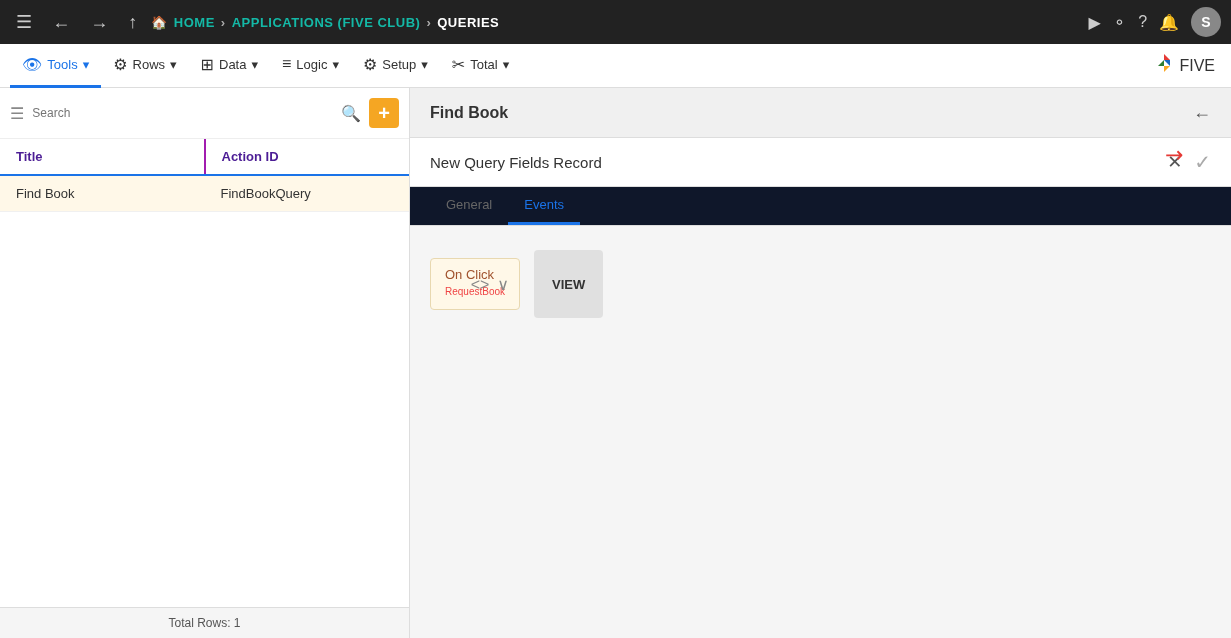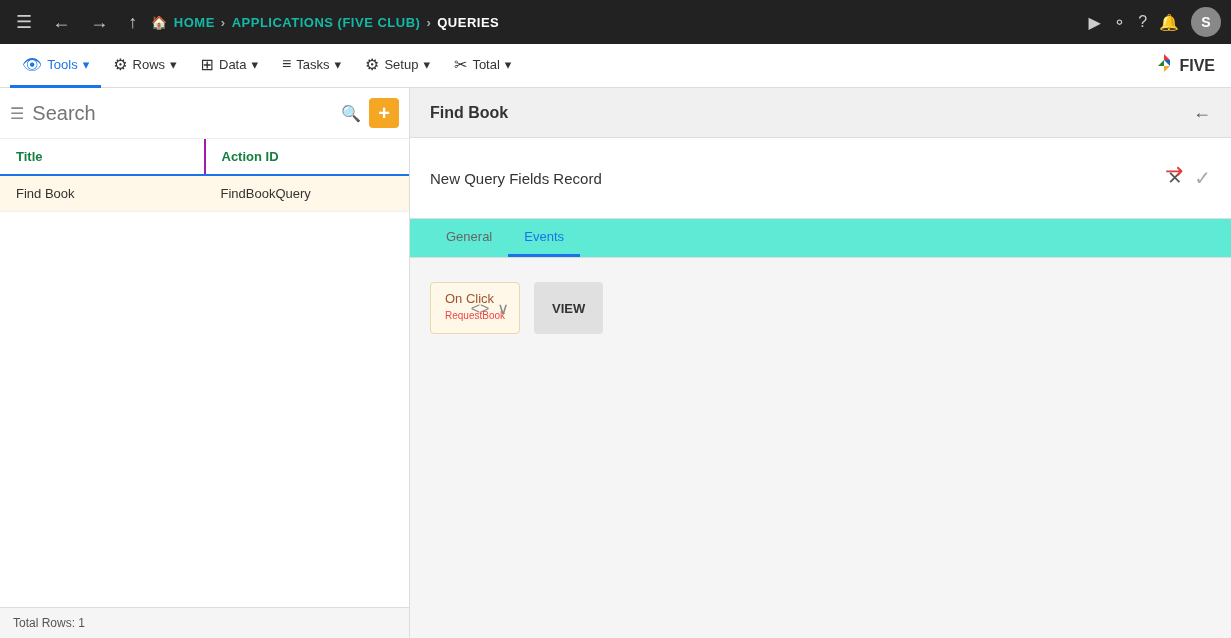--- a/index.html
+++ b/index.html
@@ -80,21 +80,21 @@
     }
     .menu-bar .menu-item .icon { font-size: 16px; }
     .five-logo {
       position: absolute;
       right: 16px;
       top: 50%;
       transform: translateY(-50%);
       display: flex;
       align-items: center;
       gap: 1px;
-      font-weight: bold;
+      font-weight: normal;
       font-size: 16px;
       color: #333;
     }
 
     
     .main-layout {
       display: flex;
       height: calc(638px - 88px);
     }
 
@@ -114,21 +114,21 @@
       border-bottom: 1px solid #eee;
     }
     .sidebar-search .filter-icon {
       color: #888;
       font-size: 16px;
     }
     .sidebar-search input {
       flex: 1;
       border: none;
       outline: none;
-      font-size: 20px;
+      font-size: 12px;
       color: #ec4899;
       background: transparent;
     }
     .sidebar-search .search-icon {
       color: #888;
       font-size: 16px;
     }
     .sidebar-search .add-btn {
       background: #f5a623;
       color: #fff;
@@ -148,21 +148,21 @@
     }
     .sidebar-table table {
       width: 100%;
       border-collapse: collapse;
     }
     .sidebar-table thead th {
       text-align: left;
       padding: 10px 16px;
       font-size: 13px;
       font-weight: 600;
-      color: #15803d;
+      color: #4c1d95;
       border-bottom: 2px solid #1a73e8;
       background: #fff;
     }
     .sidebar-table thead th:first-child {
       width: 50%;
     }
     .sidebar-table thead th + th {
       border-left: 2px solid #a21caf;
     }
     .sidebar-table tbody tr {
@@ -176,21 +176,21 @@
       font-size: 13px;
       color: #333;
       border-bottom: 1px solid #f0f0f0;
     }
     .sidebar-footer {
       padding: 8px 13px;
       background: #f5f5f5;
       border-top: 1px solid #ddd;
       font-size: 12px;
       color: #555;
-      text-align: left;
+      text-align: center;
     }
 
     
     .content-panel {
       flex: 1;
       background: #f5f5f5;
       display: flex;
       flex-direction: column;
     }
     .content-header {
@@ -208,21 +208,21 @@
     }
     .content-header .back-btn {
       color: #555;
       font-size: 18px;
       cursor: pointer;
     }
 
     
     .record-header {
       background: #fff;
-      padding: 28px 20px;
+      padding: 12px 20px;
       display: flex;
       align-items: center;
       justify-content: space-between;
       border-bottom: 1px solid #ddd;
     }
     .record-header .record-title {
       font-size: 15px;
       font-weight: 500;
       color: #333;
     }
@@ -249,21 +249,21 @@
       right: 28px;
       top: -8px;
       color: #e53935;
       font-size: 22px;
       transform: rotate(45deg);
       pointer-events: none;
     }
 
     
     .tabs-bar {
-      background: #5eead4;
+      background: #0f172a;
       display: flex;
       padding: 0 20px;
       border-bottom: 1px solid #ddd;
     }
     .tabs-bar .tab {
       padding: 10px 16px;
       font-size: 13px;
       color: #666;
       cursor: pointer;
       border-bottom: 3px solid transparent;
@@ -317,21 +317,21 @@
     .view-btn {
       background: #e0e0e0;
       color: #333;
       border: none;
       border-radius: 4px;
       padding: 16px 18px;
       font-size: 13px;
       font-weight: 600;
       cursor: pointer;
       margin-left: 14px;
-      height: 52px;
+      height: 68px;
     }
     .onclick-row {
       display: flex;
       align-items: center;
     }
 
     
     .five-logo-svg {
       width: 28px; height: 28px;
     }
@@ -372,21 +372,21 @@
     <span>Rows</span>
     <span>▾</span>
   </div>
   <div class="menu-item">
     <span class="icon">⊞</span>
     <span>Data</span>
     <span>▾</span>
   </div>
   <div class="menu-item">
     <span class="icon">≡</span>
-    <span>Tasks</span>
+    <span>Logic</span>
     <span>▾</span>
   </div>
   <div class="menu-item">
     <span class="icon">⚙</span>
     <span>Setup</span>
     <span>▾</span>
   </div>
   <div class="menu-item">
     <span class="icon">✂</span>
     <span>Total</span>

